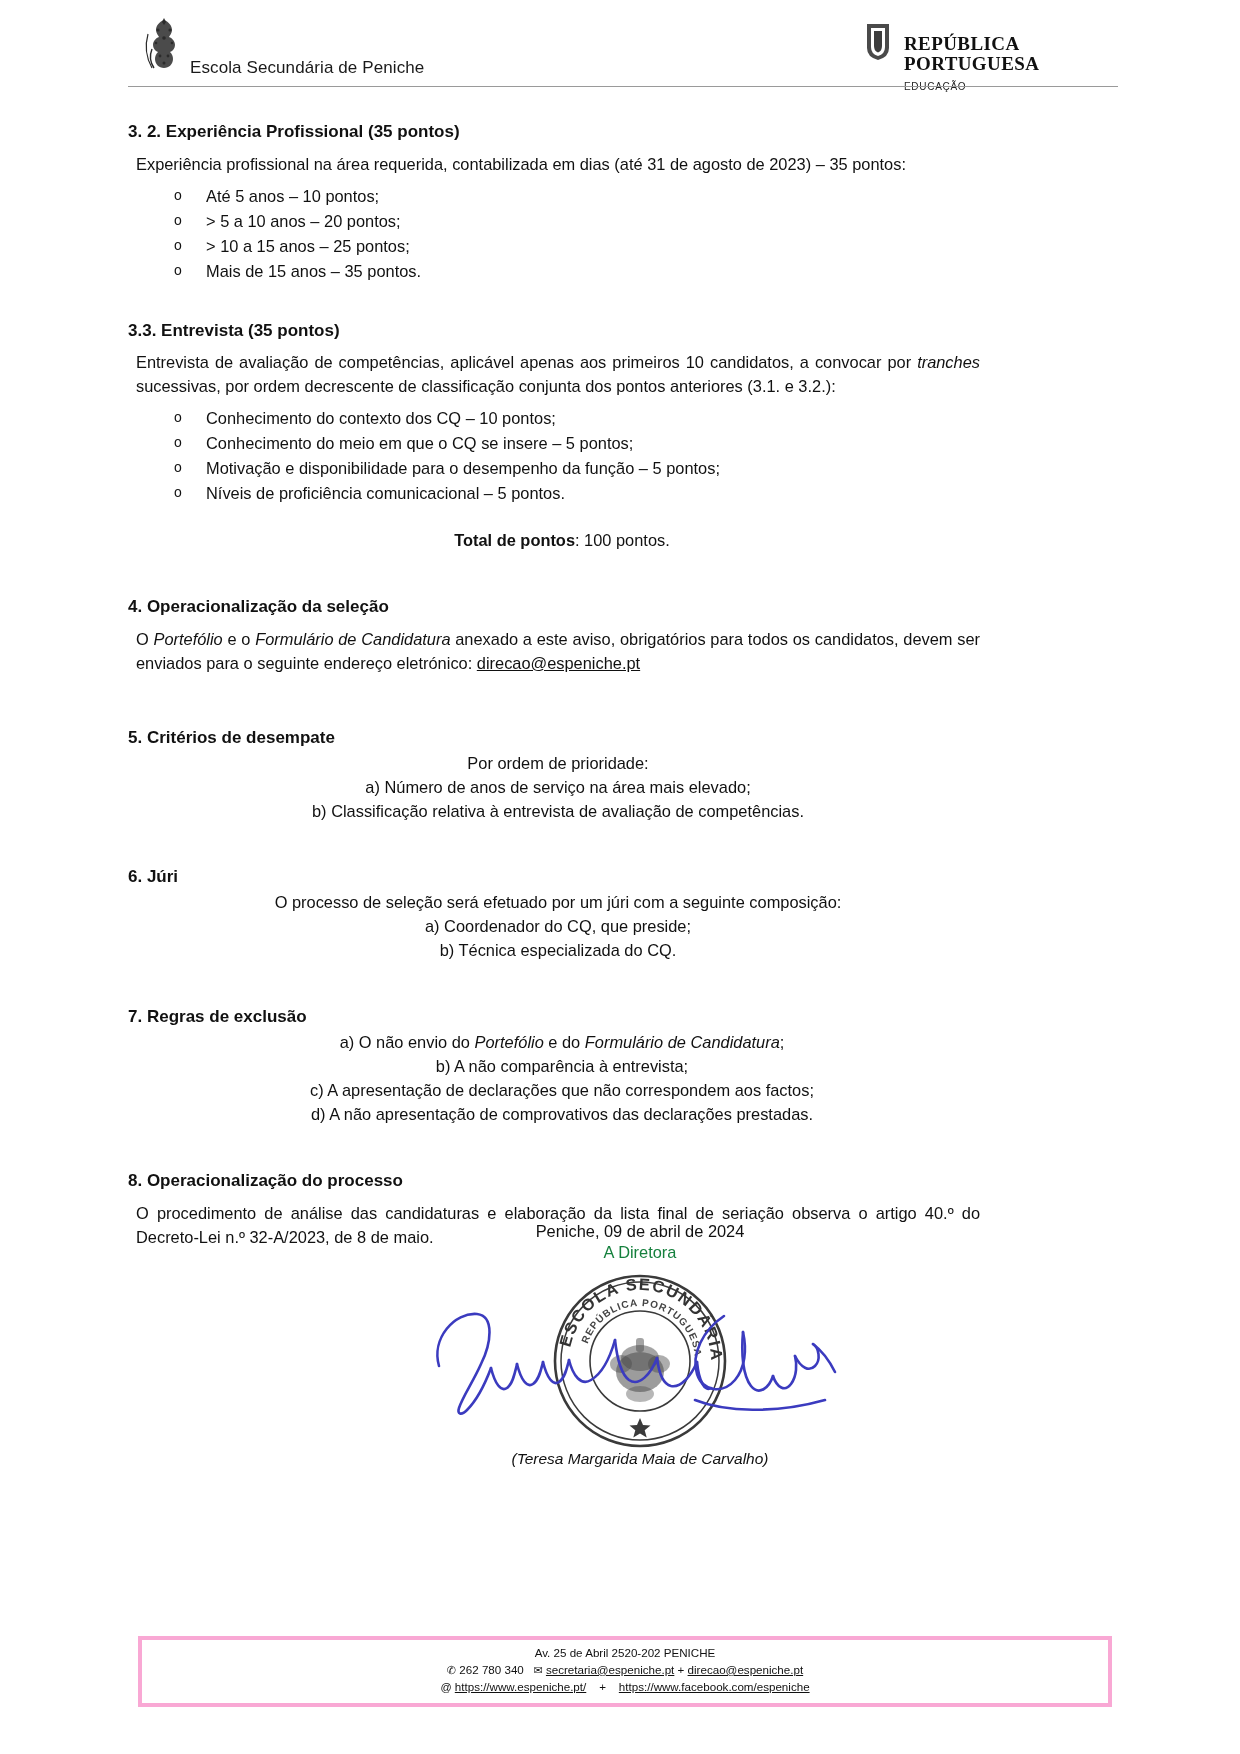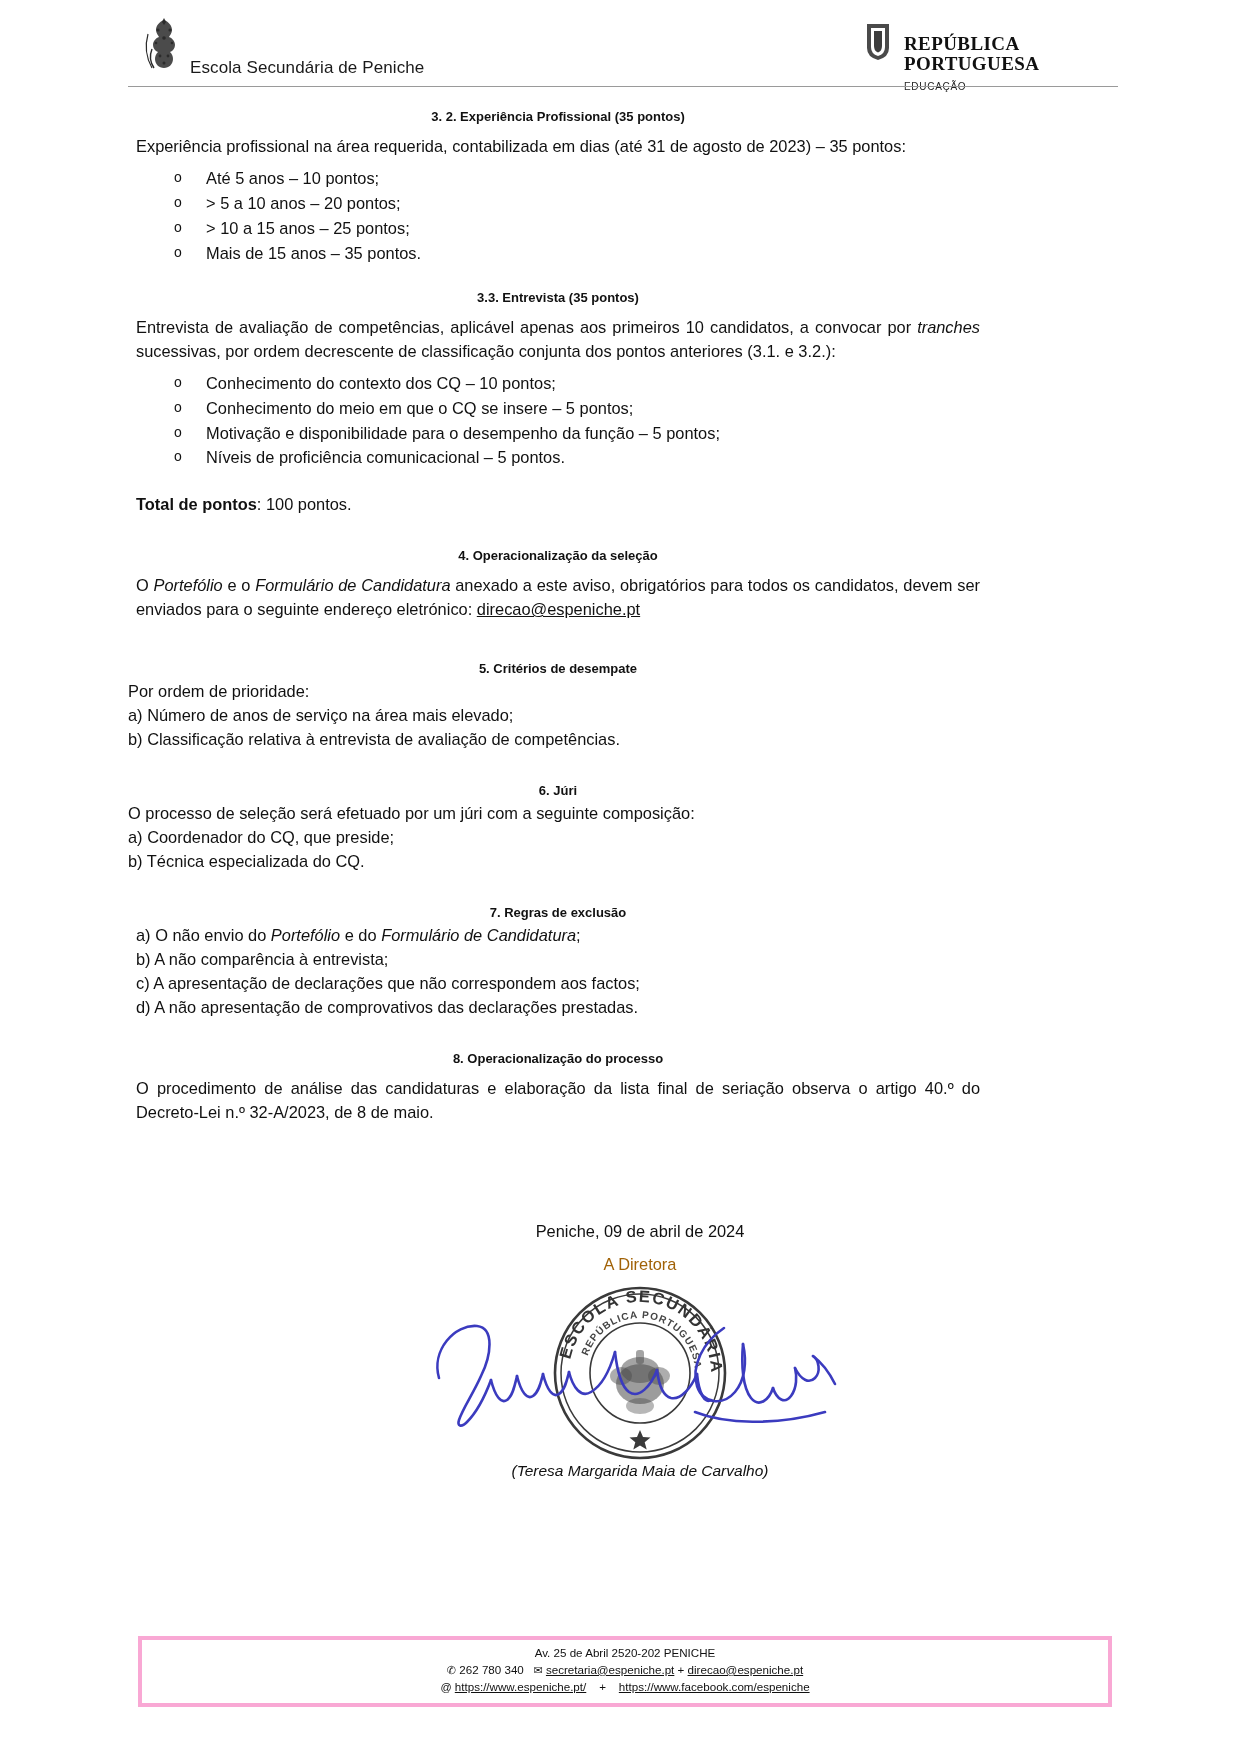--- a/index.html
+++ b/index.html
@@ -91,30 +91,29 @@
     position: absolute;
     left: 128px;
     top: 108px;
     width: 860px;
     font-size: 16.4px;
     line-height: 1.46;
     color: #111;
   }
   .h-sec {
     font-weight: bold;
-    font-size: 13px;
-    margin: 0 0 1px 0;
-    text-align: center;
+    font-size: 17px;
+    margin: 12px 0 1px 0;
   }
   .para {
     margin: 8px;
     text-align: justify;
     text-justify: inter-word;
   }
-  .para-left { text-align: left; }
+  .para-left { text-align: center; }
   .gap-md { height: 22px; }
   .gap-lg { height: 30px; }
 
   ul.circ {
     list-style: none;
     margin: 2px 0 0 0;
     padding: 0;
   }
   ul.circ > li {
     position: relative;
@@ -141,22 +140,22 @@
     top: 1222px;
     width: 990px;
     text-align: center;
   }
   .sig-city {
     font-size: 16.4px;
     color: #111;
   }
   .sig-role {
     font-size: 16.4px;
-    color: #a16207;
-    margin-top: 14px;
+    color: #15803d;
+    margin-top: 2px;
   }
   .sig-canvas {
     position: relative;
     height: 190px;
     margin-top: 2px;
   }
   .sig-name {
     font-size: 15.5px;
     font-style: italic;
     color: #111;

